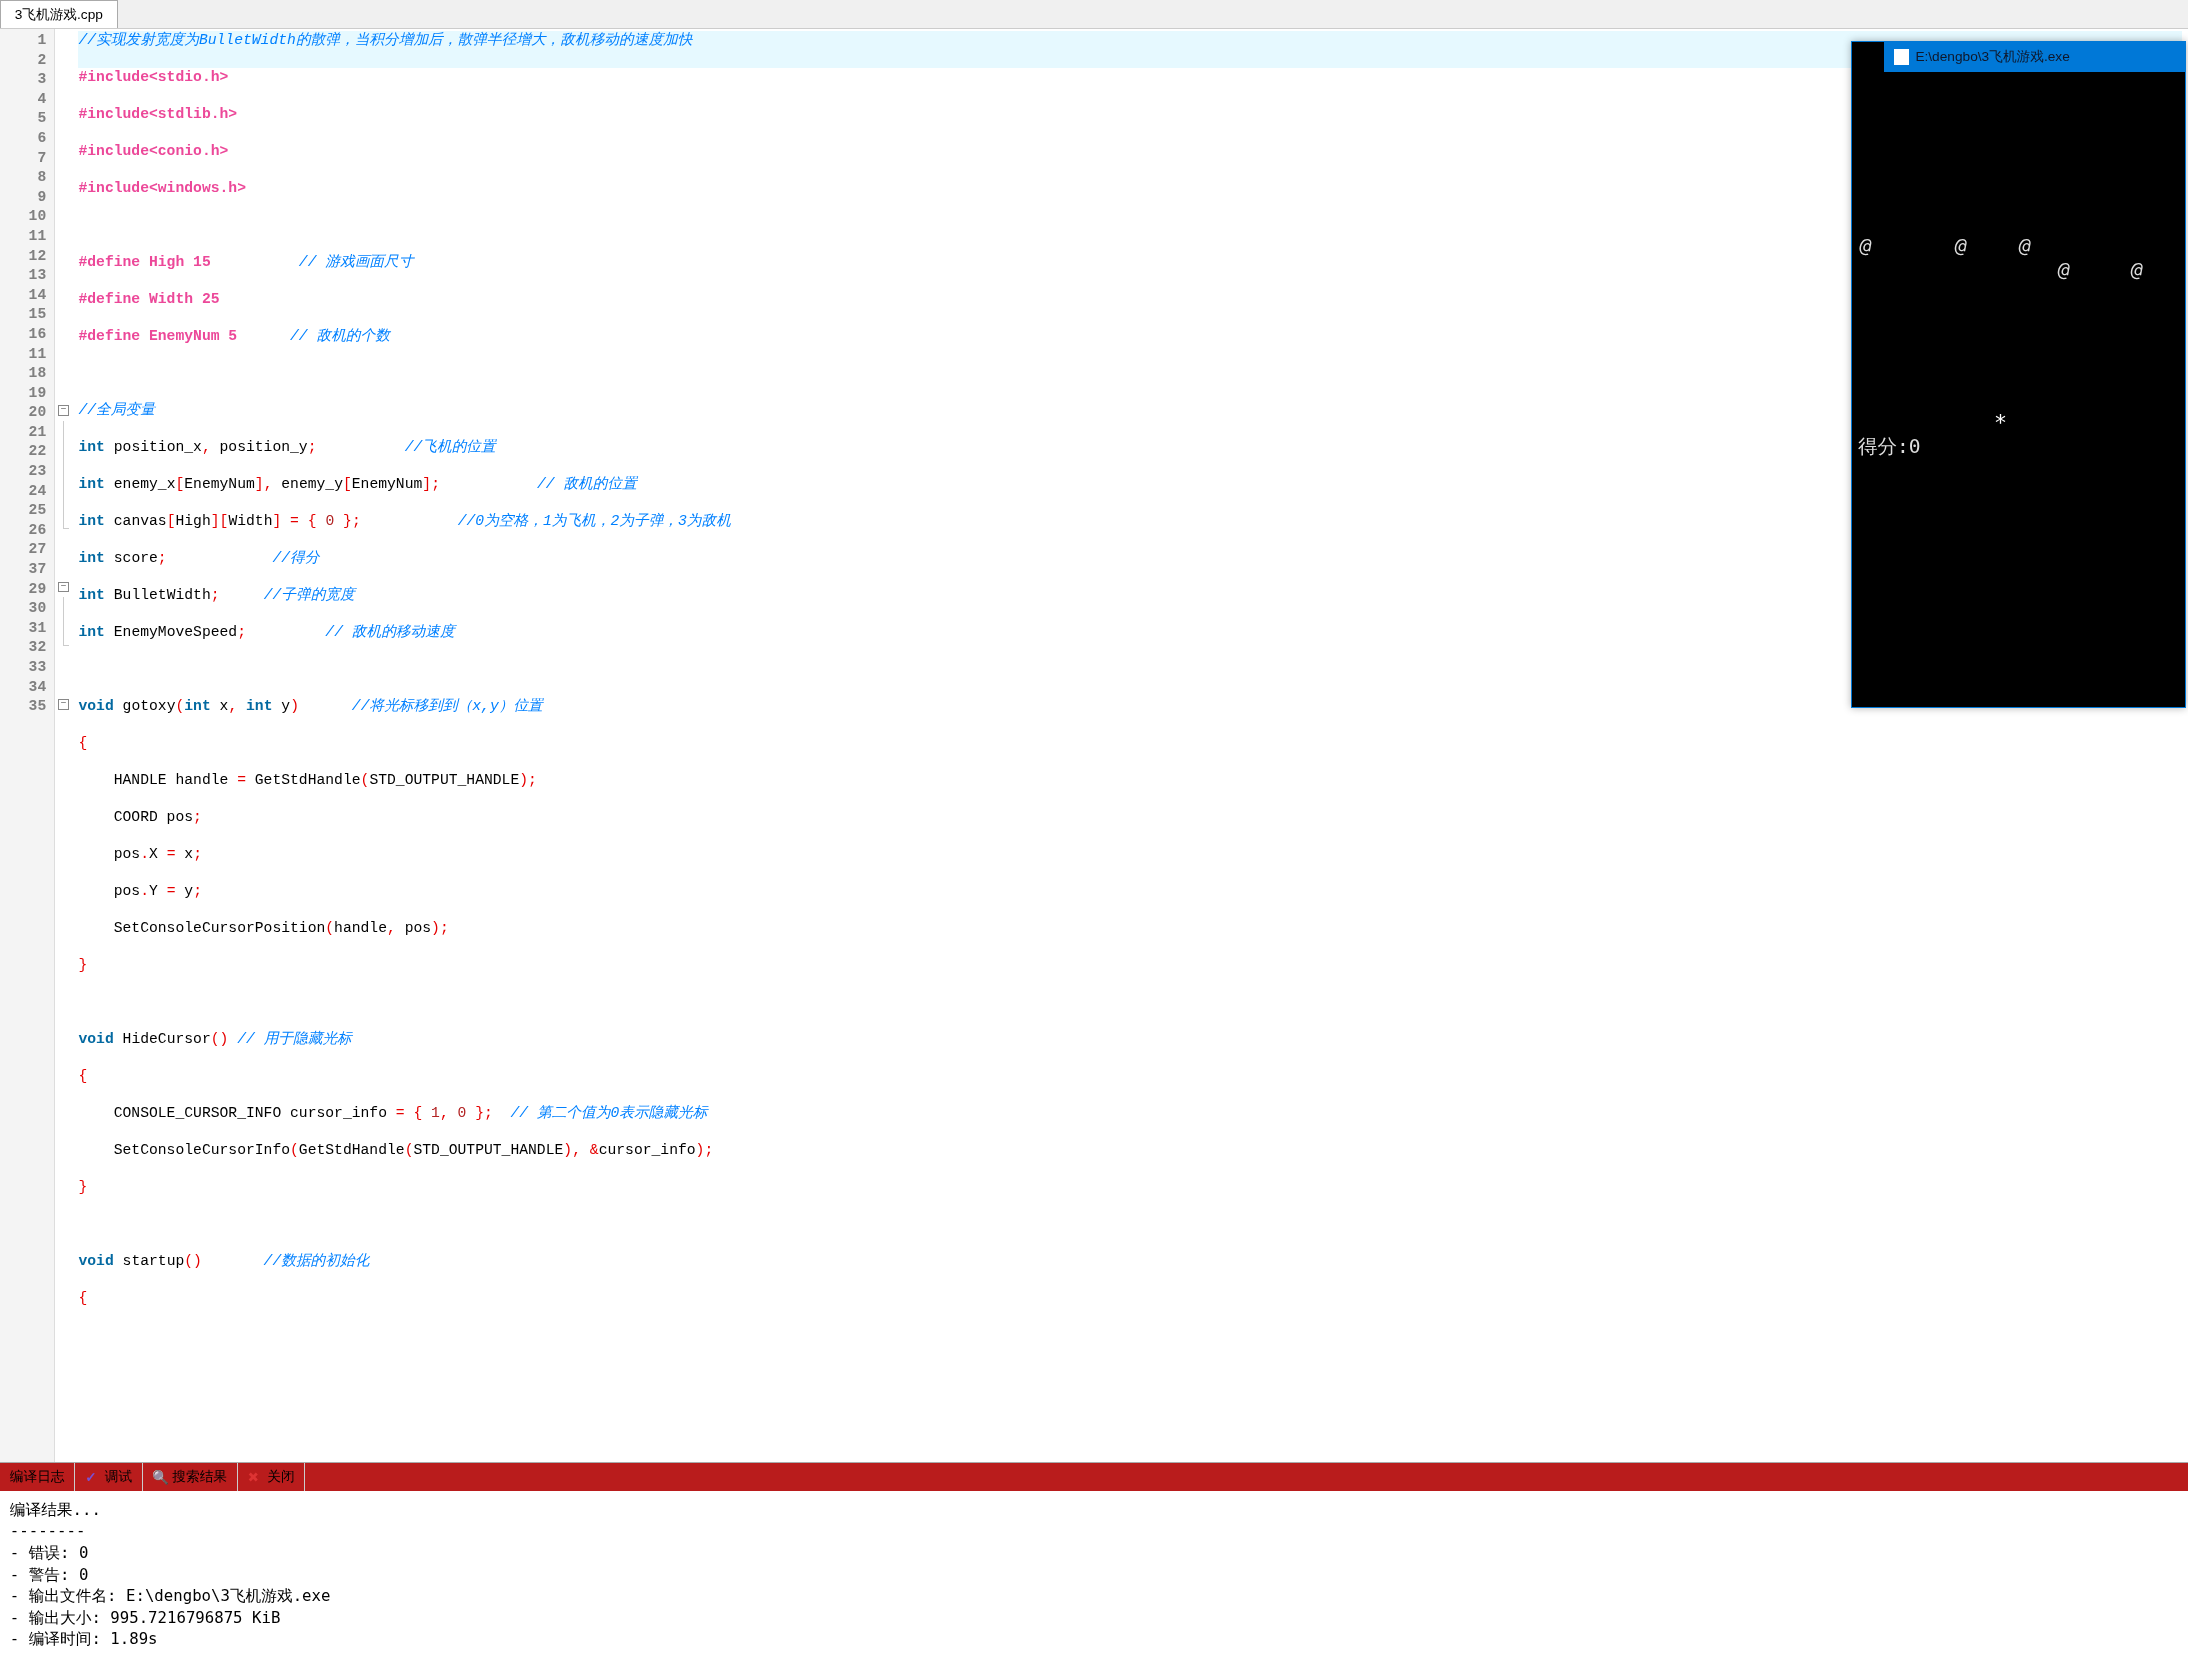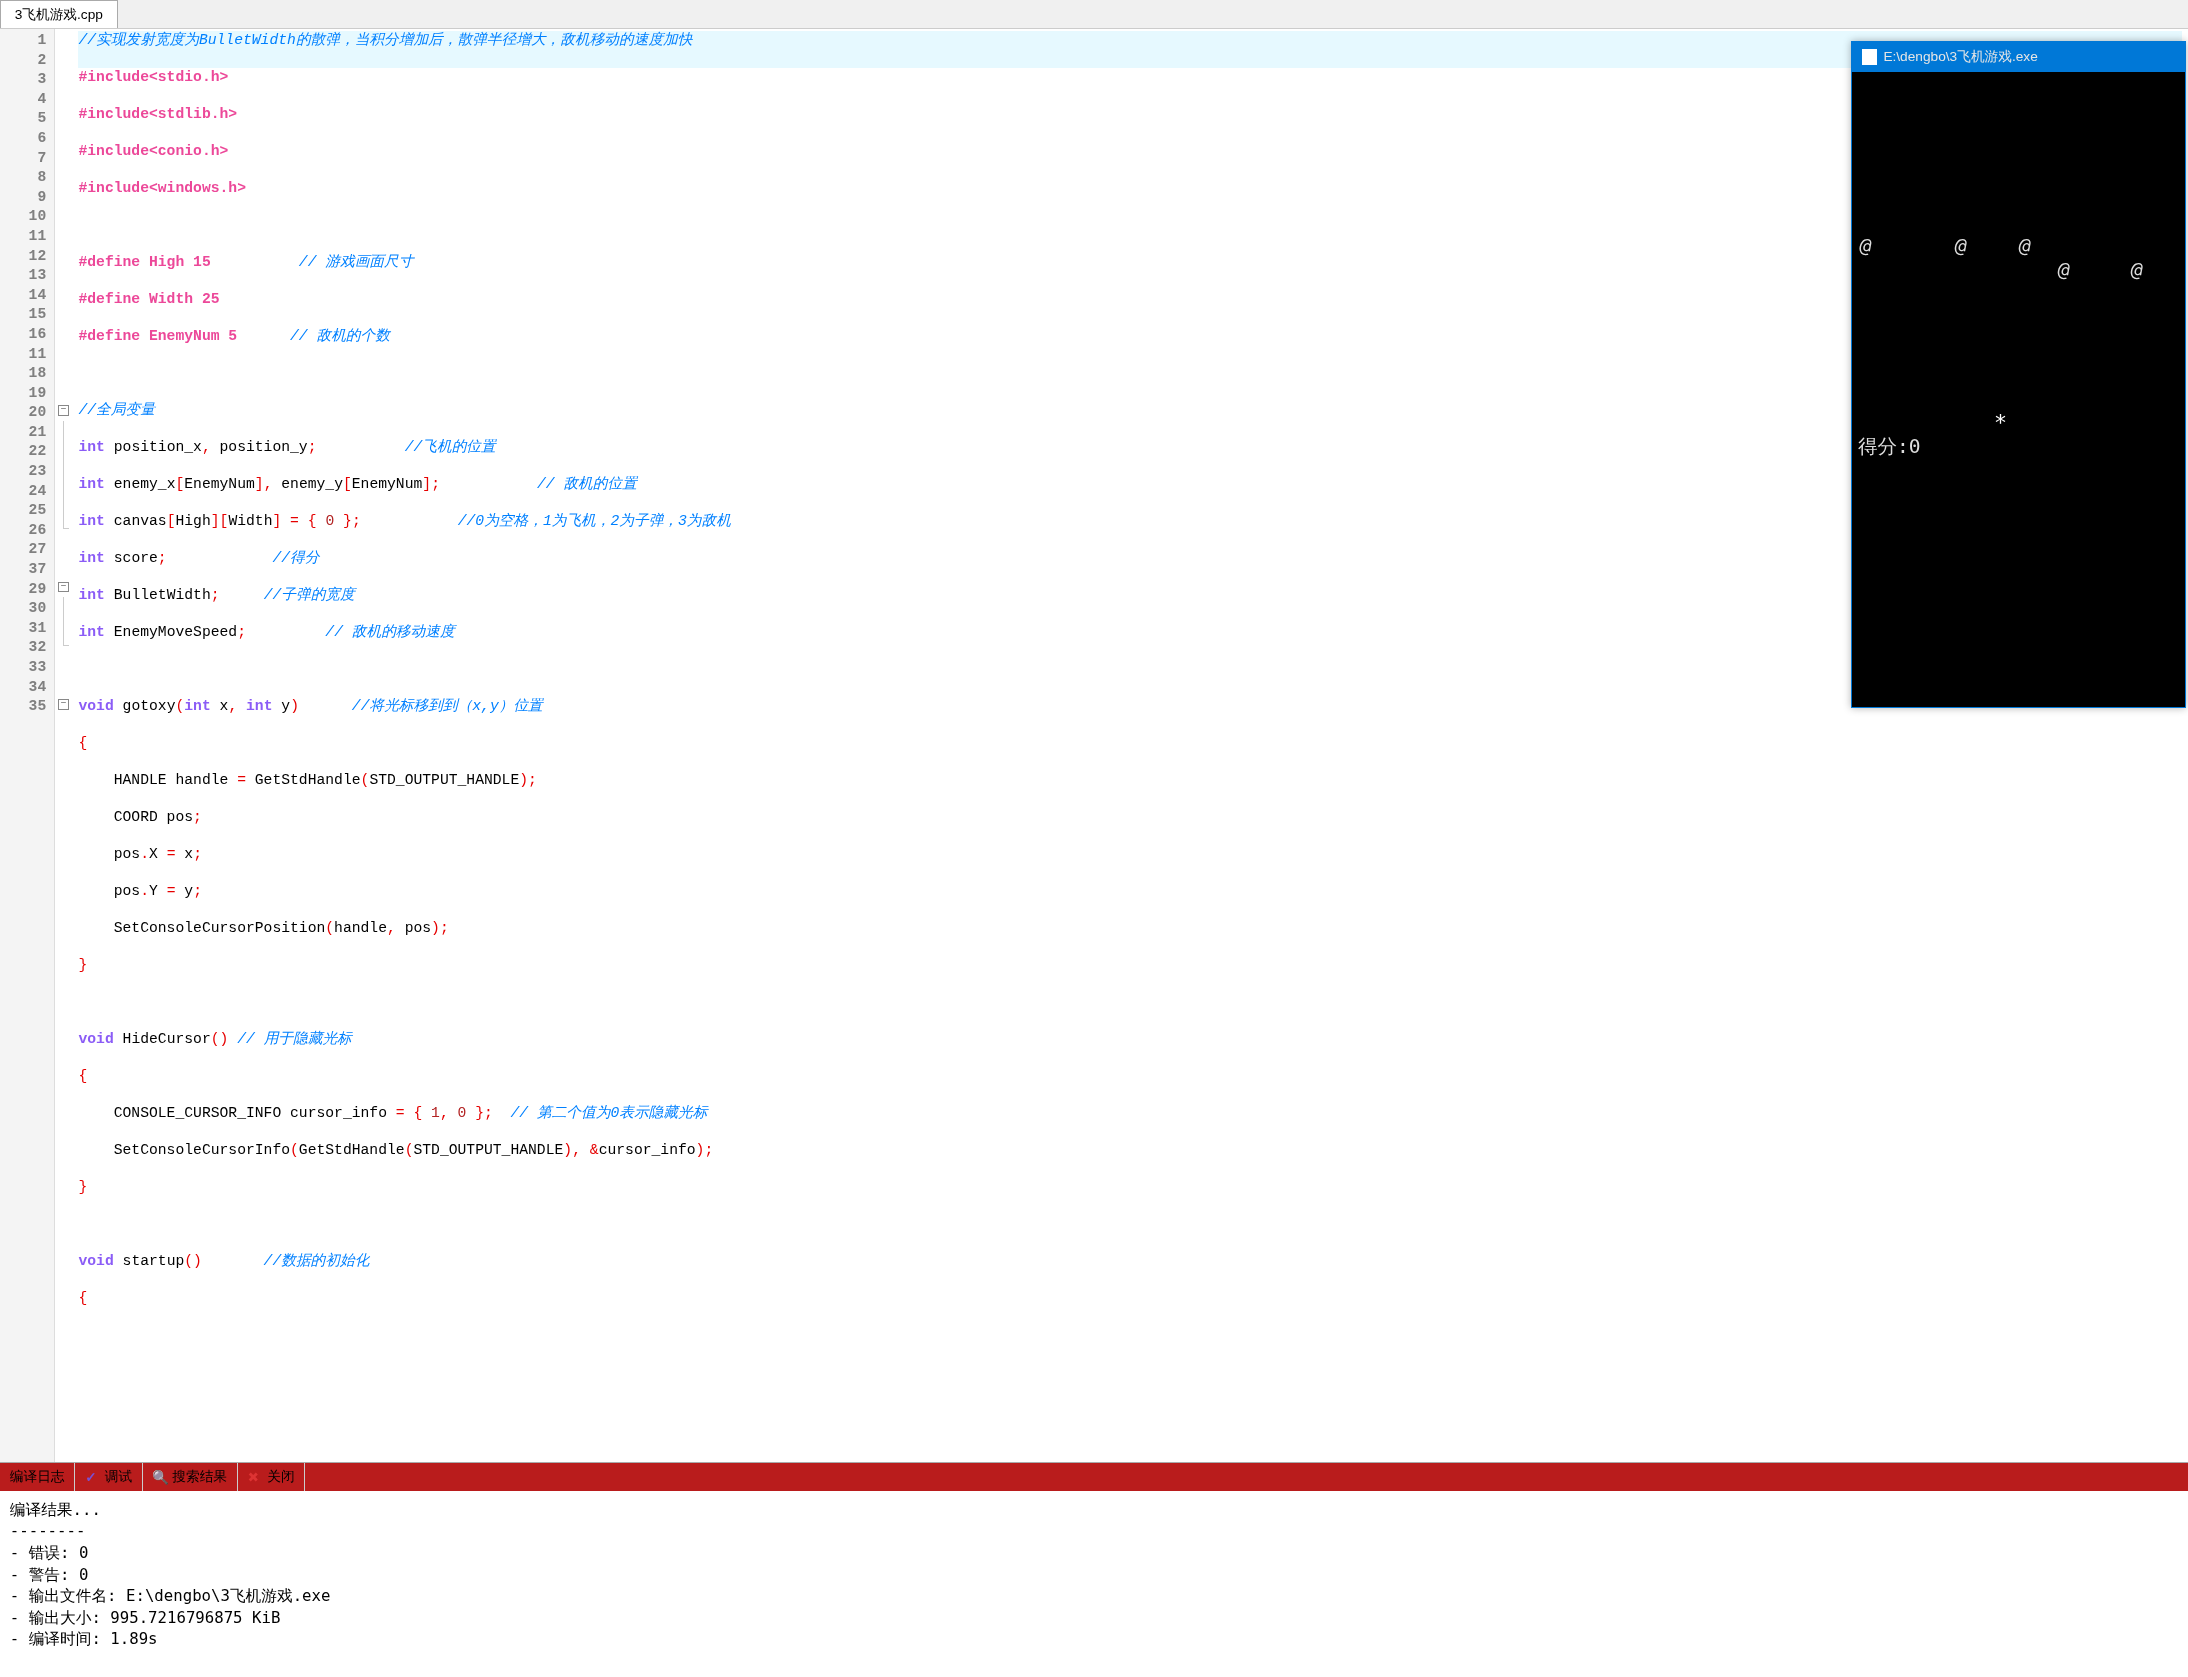--- a/index.html
+++ b/index.html
@@ -21,29 +21,29 @@
 .fold-box { display:inline-block; width:10.8px; height:10.8px; border:1px solid #888; line-height:8.8px; font-size:9.8px; text-align:center; background:#fff; cursor:pointer; }
 .fold-line { position:absolute; left:7.8px; top:0; bottom:0; width:1px; background:#ccc; }
 .fold-end { position:absolute; left:7.8px; top:0; width:5.9px; height:9.8px; border-left:1px solid #ccc; border-bottom:1px solid #ccc; }
 
 .code { flex: 1; padding: 2px 5.9px; white-space: pre; overflow: auto; line-height: 19.6px; }
 .code-line { height: 37px; }
 .hl { background: #e6f9ff; display: block; }
 
 .c-comment { color: #0080ff; font-style: italic; }
 .c-pre { color: #ec4899; font-weight: bold; }
-.c-kw { color: #8b5cf6; font-weight: bold; }
+.c-kw { color: #0369a1; font-weight: bold; }
 .c-num { color: #b22222; }
 .c-op { color: #e60000; }
 .c-id { color: #000; }
 .c-br { color: #e60000; }
 
 
 .console-win { position: absolute; top: 11.8px; right: 2px; width: 335px; height: 667px; background: #000; border: 1px solid #0078d7; box-shadow: 0 0 7.8px rgba(0,0,0,.3); display:flex; flex-direction:column; }
-.console-title { background: #0078d7; color: #e5e5e5; font-family: "Microsoft YaHei", sans-serif; font-size: 13.7px; padding: 5.9px 9.8px; display:flex; align-items:center; gap:5.9px; }
+.console-title { background: #0078d7; color: #0f172a; font-family: "Microsoft YaHei", sans-serif; font-size: 13.7px; padding: 5.9px 9.8px; display:flex; align-items:center; gap:5.9px;margin-left:32px; }
 .console-title .ico { width:15.7px; height:15.7px; background:#fff; display:inline-block; }
 .console-body { flex:1; color:#ccc; font-family: SimSun, monospace; font-size:17.6px; position:relative; }
 .enemy { position:absolute; color:#ddd; font-style:italic; font-size:19.6px; }
 .bullet { position:absolute; color:#fff; font-size:21.6px; }
 .score-line { position:absolute; color:#ddd; font-size:19.6px; }
 
 
 .bottom-tabs { display:flex; background:#b91c1c; border-top:1px solid #aaa; height:29px; align-items:stretch; font-family:"Microsoft YaHei",sans-serif; font-size:13.7px; }
 .bt { padding:3.9px 9.8px; border-right:1px solid #ccc; display:flex; align-items:center; gap:3.9px; cursor:pointer; }
 .bt svg, .bt .ic { width:15.7px; height:15.7px; }

